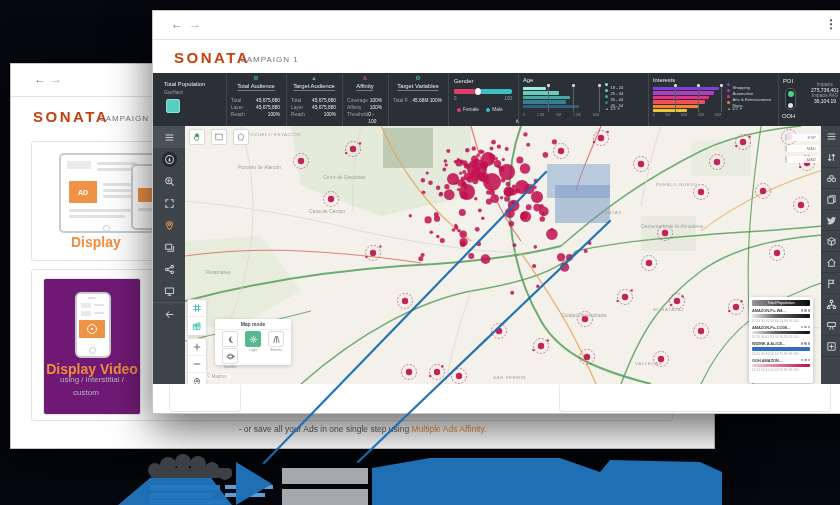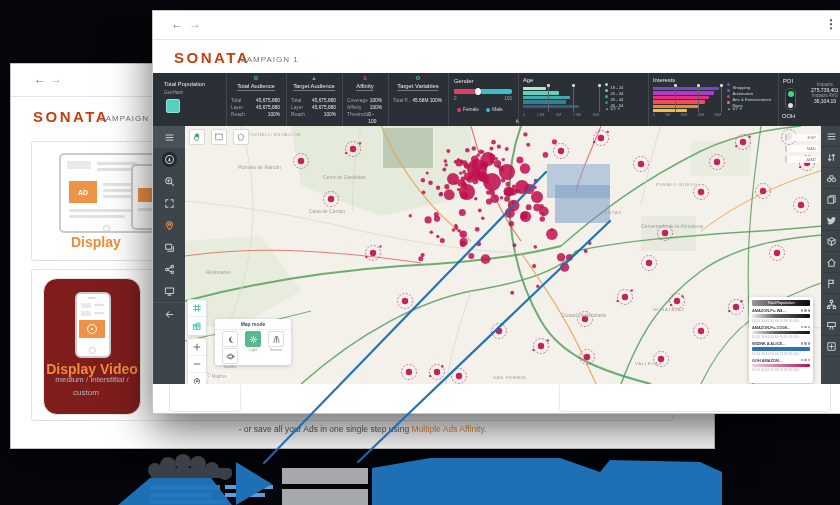--- a/index.html
+++ b/index.html
@@ -6,21 +6,21 @@
   body{width:840px;height:505px;overflow:hidden;font-family:"Liberation Sans",sans-serif;-webkit-font-smoothing:antialiased;}
   .stage{position:relative;width:840px;height:505px;overflow:hidden;background:#05070c;}
   .window{position:absolute;background:#fff;border:1px solid #c4c4c4;box-shadow:0 14px 40px rgba(0,0,0,.6);}
   
   #backWin{left:10px;top:63px;width:703px;height:384px;}
   .wtop{position:absolute;left:0;top:0;right:0;height:32px;border-bottom:1px solid #e3e3e3;background:#fff;}
   .navarrow{position:absolute;top:8px;font-size:12px;color:#777;cursor:pointer;}
   .brand{position:absolute;font-size:15px;font-weight:bold;letter-spacing:2.5px;color:#c2410c;}
   .campaign{position:absolute;font-size:8px;color:#70767c;letter-spacing:1px;}
   .panel-outline{position:absolute;border:1px solid #e2e2e2;border-radius:3px;background:#fff;}
-  .fmt-card{position:absolute;border:1px solid #e6e6e6;border-radius:14px;background:#7f1d1d;}
+  .fmt-card{position:absolute;border:1px solid #e6e6e6;border-radius:3px;background:#701a75;}
   .tablet{position:absolute;border:2px solid #c6ccd2;border-radius:5px;background:#fff;}
   .tline{position:absolute;background:#dfe3e6;height:3px;border-radius:1px;}
   .tblock{position:absolute;background:#e8ebee;}
   .adbox{position:absolute;background:#ef9347;color:#fff;font-size:7px;font-weight:bold;display:flex;align-items:center;justify-content:center;}
   .phone{position:absolute;border:2px solid #c6ccd2;border-radius:6px;background:#fff;}
   .orange-text{color:#ee8d3e;}
   .card-title{position:absolute;font-size:14px;font-weight:bold;text-align:center;}
   .card-sub{position:absolute;font-size:8px;color:#b3b8bd;text-align:center;}
   .uploader{position:absolute;left:0;right:0;text-align:center;font-size:8.5px;color:#5a5f64;}
   .uploader a{color:#ee8d3e;text-decoration:none;}
@@ -136,21 +136,21 @@
         <div class="tblock" style="left:4px;top:17px;width:10px;height:5px"></div>
         <div class="tline" style="left:17px;top:18px;width:10px;height:2px"></div>
         <div class="adbox" style="left:2px;top:26px;width:26px;height:18px">
           <span style="width:8px;height:8px;border:1.3px solid #fff;border-radius:50%;display:flex;align-items:center;justify-content:center">
               <span style="width:2.6px;height:2.6px;background:#fff;border-radius:50%"></span>
             </span>
         </div>
         <div style="position:absolute;left:12px;bottom:2px;width:5px;height:5px;border:1px solid #c6ccd2;border-radius:50%"></div>
       </div>
       <div class="card-title orange-text" style="left:0;right:0;top:82px">Display Video</div>
-      <div class="card-sub" style="left:0;right:0;top:96px">medium / interstitial /</div>
+      <div class="card-sub" style="left:0;right:0;top:96px">using / interstitial /</div>
       <div class="card-sub" style="left:0;right:12px;top:109px">custom</div>
     </div>
 
     <div class="uploader" style="top:360px">
       <span>- or save all your Ads in one single step using </span><a href="#">Multiple Ads Affinity.</a>
     </div>
   </section>
 
   <section class="window" id="frontWin">
     <div class="wtop" style="height:28px">

